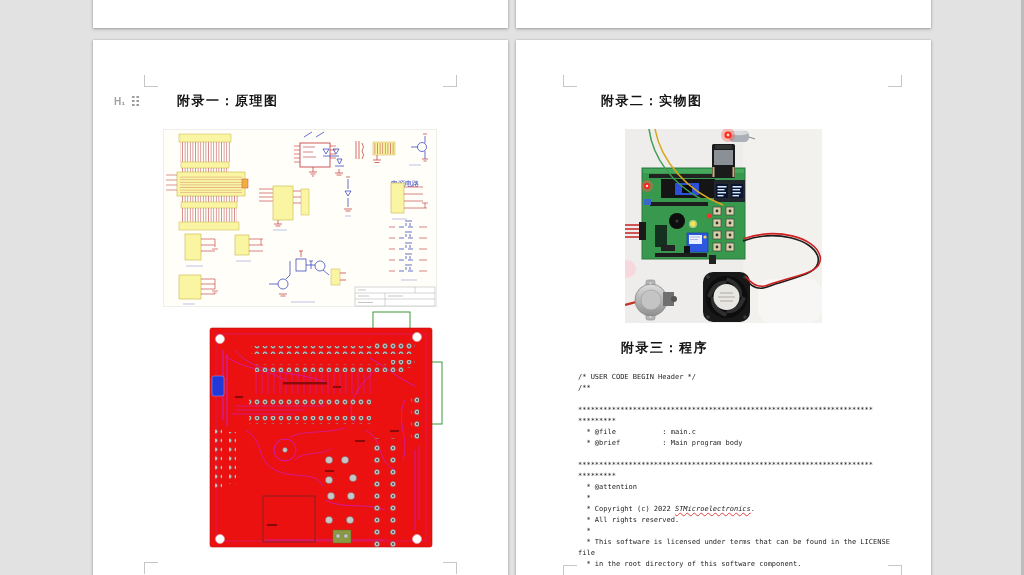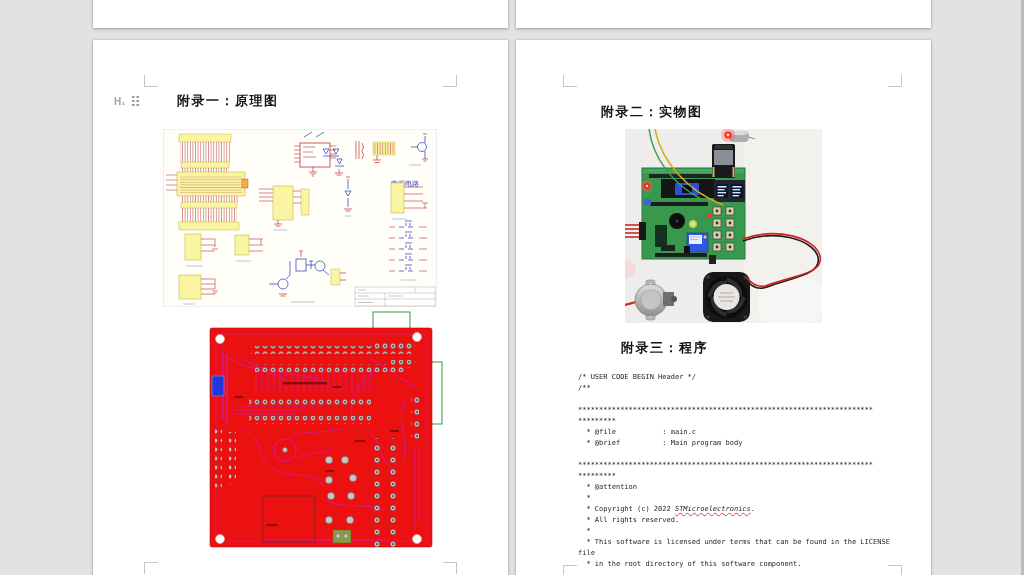--- a/index.html
+++ b/index.html
@@ -381,21 +381,21 @@
     </g>
   </svg>
 </div>
 
 <div class="page" style="left:516px;top:40px;width:415px;height:560px;">
   <div class="corner-mark tl" style="left:47px;top:35px;"></div>
   <div class="corner-mark tr" style="left:372px;top:35px;"></div>
   <div class="corner-mark bl" style="left:47px;top:525px;"></div>
   <div class="corner-mark br" style="left:372px;top:525px;"></div>
 
-  <div class="doc-heading" style="left:85px;top:64px;">附录二：实物图</div>
+  <div class="doc-heading" style="left:85px;top:53px;">附录二：实物图</div>
 
   <svg width="197" height="194" viewBox="0 0 197 194" style="position:absolute;left:109px;top:89px;">
     <defs>
       <linearGradient id="metal" x1="0" y1="0" x2="0" y2="1">
         <stop offset="0" stop-color="#dcdcdc"></stop>
           <stop offset="0.5" stop-color="#b5b5b5"></stop>
           <stop offset="1" stop-color="#8f8f8f"></stop>
       </linearGradient>
     </defs>
     <rect x="0" y="0" width="197" height="194" fill="#eeedeb"></rect>

